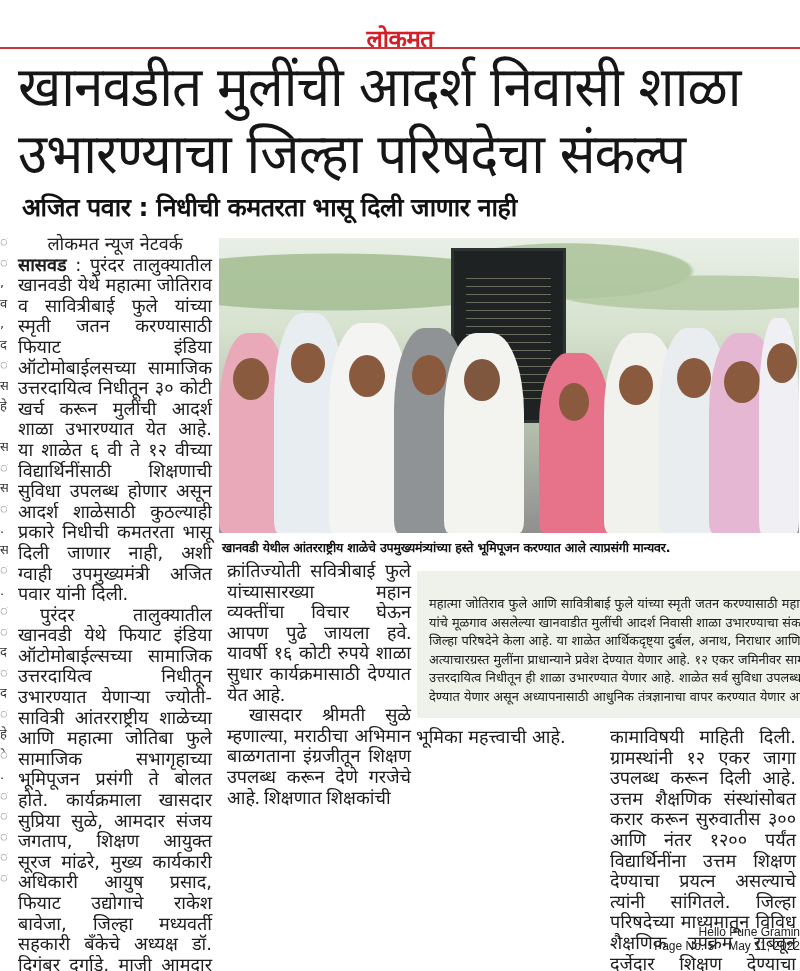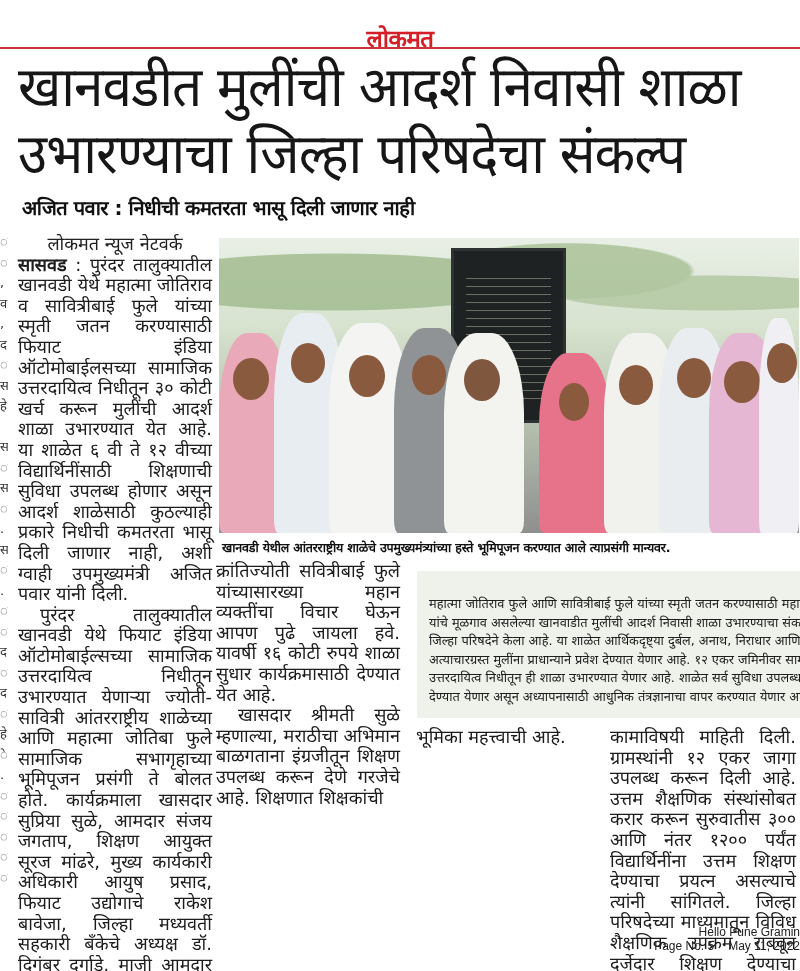--- a/index.html
+++ b/index.html
@@ -4,42 +4,42 @@
 <style>
   * { box-sizing: border-box; margin: 0; padding: 0; }
   html, body { width: 800px; height: 971px; background: #ffffff; overflow: hidden; }
   body { position: relative; font-family: "DejaVu Sans", sans-serif; color: #1a1a1a; }
 
   .masthead { position: absolute; left: 0; top: 0; width: 800px; height: 40px; text-align: center; }
   .masthead .logo { display: inline-block; margin-top: 21px; font-family: "DejaVu Serif", serif; font-weight: bold; font-size: 24px; color: #d41f26; letter-spacing: -0.5px; }
   .rule-red { position: absolute; left: 0; top: 47px; width: 800px; height: 2px; background: #c9343a; }
 
   .headline { position: absolute; left: 18px; top: 54px; width: 780px; font-family: "DejaVu Sans", sans-serif; font-weight: normal; font-size: 53px; line-height: 63px; color: #161616; letter-spacing: -1px; transform: scaleY(1.05); transform-origin: top left; }
-  .subhead { position: absolute; left: 22px; top: 190px; font-size: 20px; line-height: 36px; color: #111; letter-spacing: -0.5px; }
+  .subhead { position: absolute; left: 22px; top: 190px; font-size: 25px; line-height: 36px; color: #111; letter-spacing: -0.5px; }
 
   .left-edge { position: absolute; left: 0; top: 232px; width: 8px; height: 690px; overflow: hidden; font-size: 13px; line-height: 20.5px; color: #333; }
 
   .col { position: absolute; font-size: 18px; line-height: 20.6px; text-align: justify; color: #1c1c1c; }
   .col p { text-indent: 0; }
   .col p.ind { text-indent: 22px; }
   .col1 { left: 18px; top: 234px; width: 194px; }
   .byline { text-align: center; display: block; color: #222; }
   .dateline { font-weight: bold; }
 
   .photo { position: absolute; left: 219px; top: 238px; width: 580px; height: 295px; overflow: hidden; background: linear-gradient(180deg, #e9efe6 0%, #d7e2cf 30%, #b9c4b0 60%, #8f8f8f 100%); }
   .photo .trees { position: absolute; left: 0; top: 0; width: 100%; height: 110px; background: radial-gradient(ellipse at 20% 40%, #9fba8c 0 30%, transparent 31%), radial-gradient(ellipse at 60% 30%, #a7c094 0 25%, transparent 26%), radial-gradient(ellipse at 85% 50%, #b1c7a0 0 22%, transparent 23%); opacity: 0.8; }
   .photo .plaque { position: absolute; left: 232px; top: 10px; width: 115px; height: 175px; background: #1f2222; border: 3px solid #2e3232; }
   .photo .plaque .lines { position: absolute; left: 12px; right: 12px; top: 20px; bottom: 20px; background: repeating-linear-gradient(180deg, transparent 0 7px, #8d8d7a 7px 8px); opacity: 0.7; }
   .photo .people { position: absolute; left: 0; bottom: 0; width: 100%; height: 230px; }
   .person { position: absolute; bottom: 0; border-radius: 40% 40% 6% 6%; }
   .head { position: absolute; border-radius: 50%; background: #8a5a3f; }
 
   .caption { position: absolute; left: 222px; top: 539px; width: 578px; font-size: 12.5px; font-weight: bold; line-height: 18px; color: #111; letter-spacing: -0.2px; white-space: nowrap; }
 
-  .col2 { left: 216px; top: 561px; width: 184px; }
+  .col2 { left: 227px; top: 561px; width: 184px; font-family: Liberation Serif, serif; }
   .box { position: absolute; left: 417px; top: 571px; width: 436px; height: 147px; background: #eef2ea; padding: 24px 10px 0 12px; font-size: 12.8px; line-height: 18.6px; color: #1d1d1d; }
   .col3 { left: 416px; top: 727px; width: 185px; }
   .col4 { left: 610px; top: 727px; width: 186px; }
 
   .footer { position: absolute; left: 0; top: 925px; width: 800px; text-align: right; font-family: "Liberation Sans", sans-serif; font-size: 12px; line-height: 14px; color: #222; }
   .footer .sp { display: inline-block; width: 14px; }
 </style>
 </head>
 <body>
 

